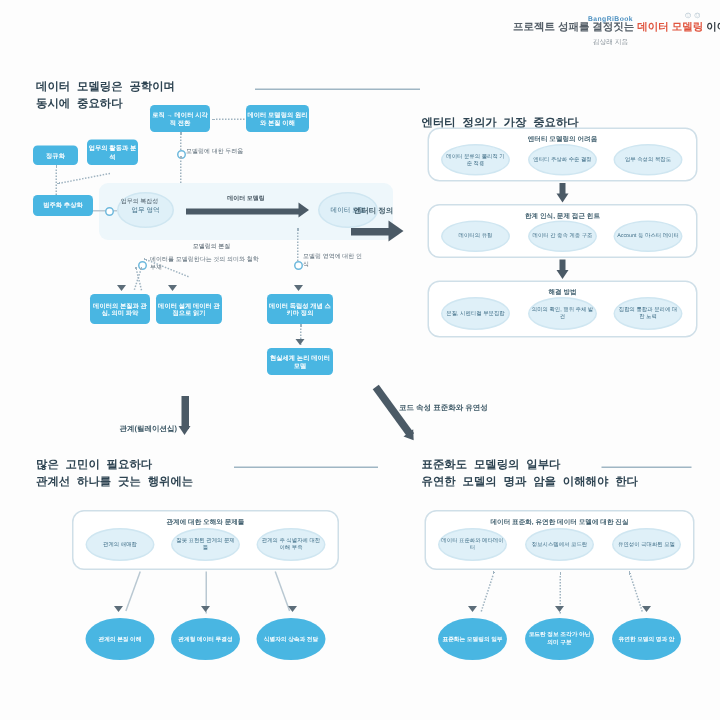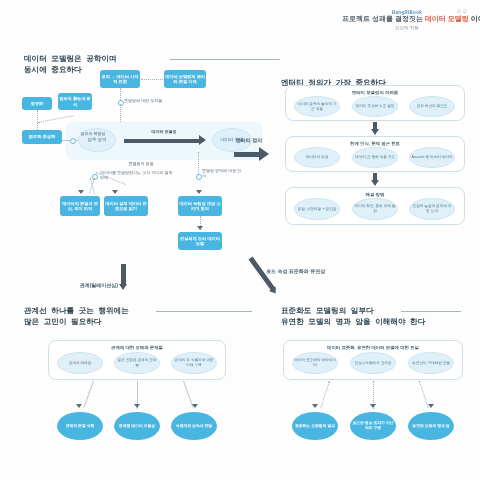--- a/index.html
+++ b/index.html
@@ -198,22 +198,22 @@
 
   <div class="thickarrow" style="left:121px;top:264px;width:5px;height:22px;"></div>
   <div class="arrowdown" style="left:119px;top:284px;"></div>
   <div class="flowlabel" style="left:64px;top:282px;width:54px;text-align:right;">관계(릴레이션십)</div>
 
   <div class="thickarrow" style="left:248px;top:258px;width:5px;height:40px;transform:rotate(-36deg);transform-origin:top center;"></div>
   <div class="arrowdown" style="left:270px;top:288px;transform:rotate(-36deg);"></div>
   <div class="flowlabel" style="left:266px;top:268px;width:110px;text-align:left;">코드 속성 표준화와 유연성</div>
 
   <div class="sec-head" style="left:24px;top:306px;width:190px;">
+    <div>많은 고민이 필요하다</div>
     <div>관계선 하나를 긋는 행위에는</div>
-    <div>많은 고민이 필요하다</div>
     <span class="rule" style="left:132px;width:96px;"></span>
   </div>
 
   <div class="panel" style="left:48px;top:340px;width:178px;height:40px;">
     <div class="panel-title">관계에 대한 오해와 문제들</div>
   </div>
   <div class="node lightell" style="left:57px;top:352px;width:46px;height:22px;font-size:3.6px;">관계의 애매함</div>
   <div class="node lightell" style="left:114px;top:352px;width:46px;height:22px;font-size:3.6px;">잘못 표현된 관계의 문제들</div>
   <div class="node lightell" style="left:171px;top:352px;width:46px;height:22px;font-size:3.6px;">관계의 주 식별자에 대한 이해 부족</div>
 

